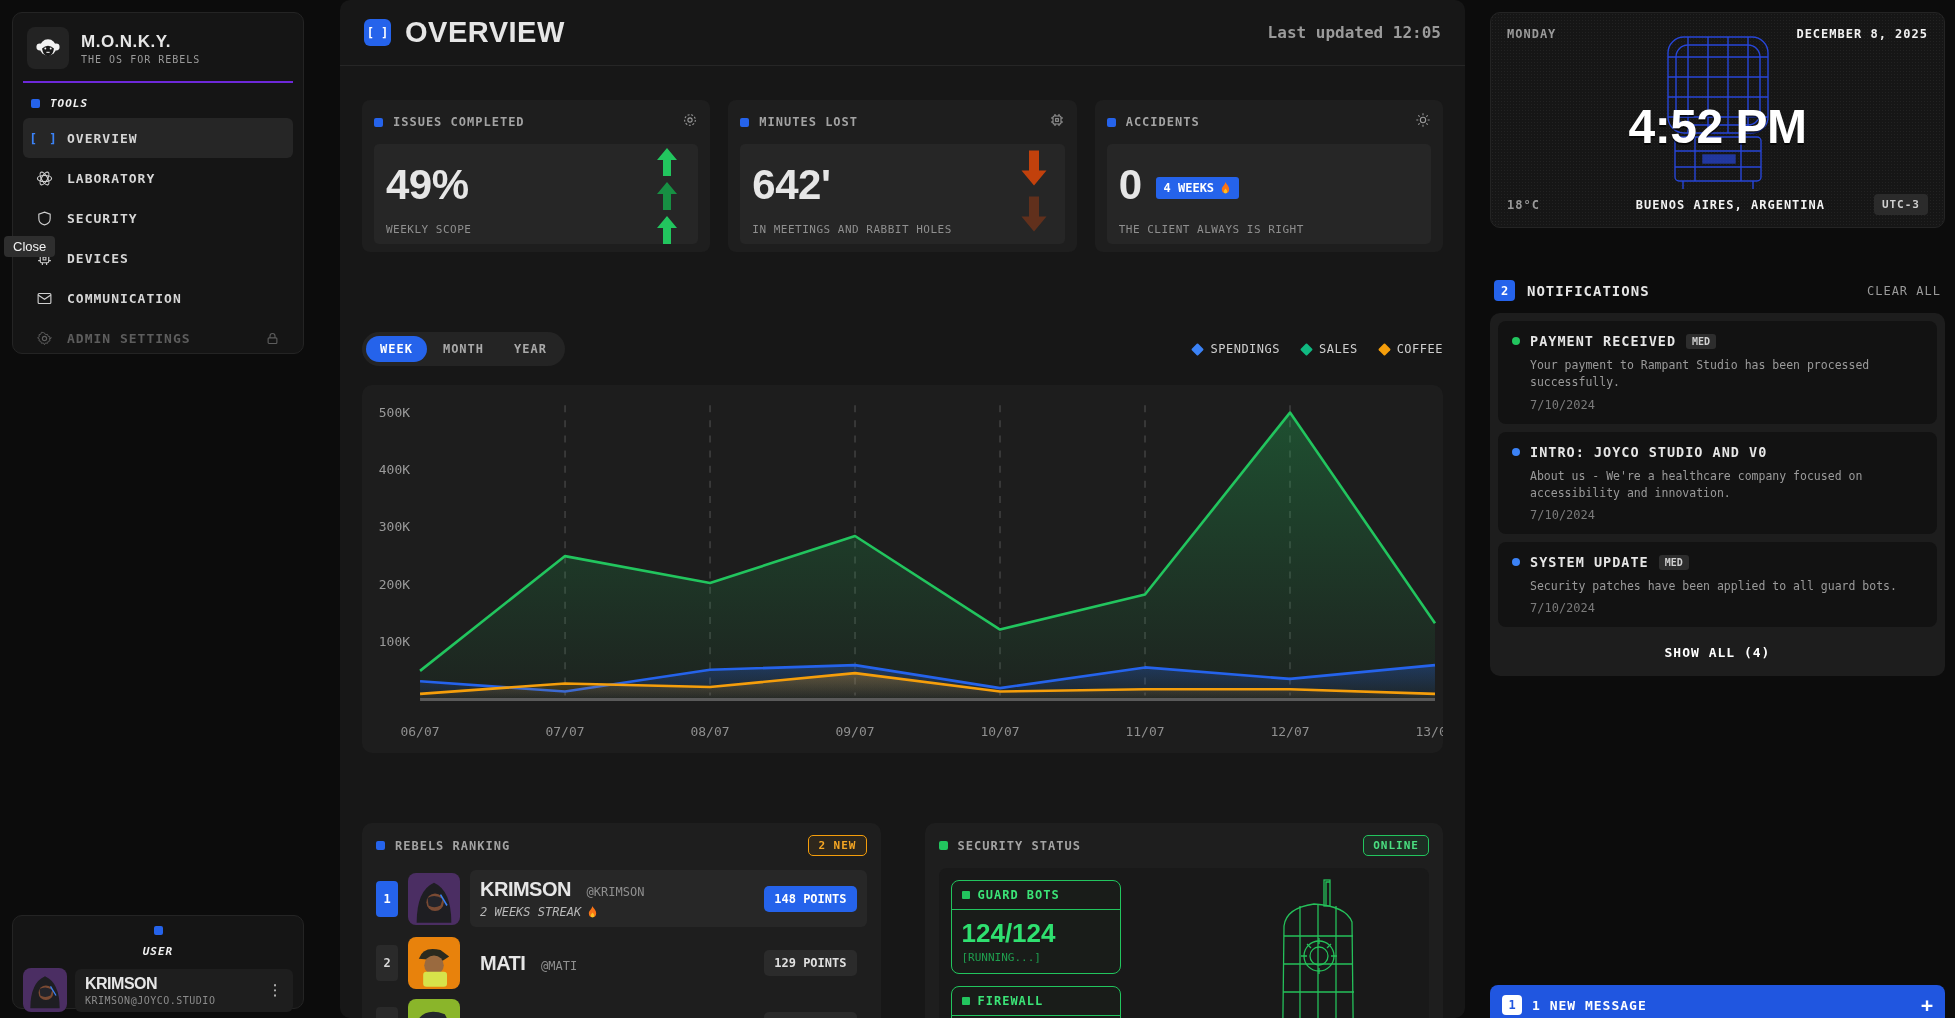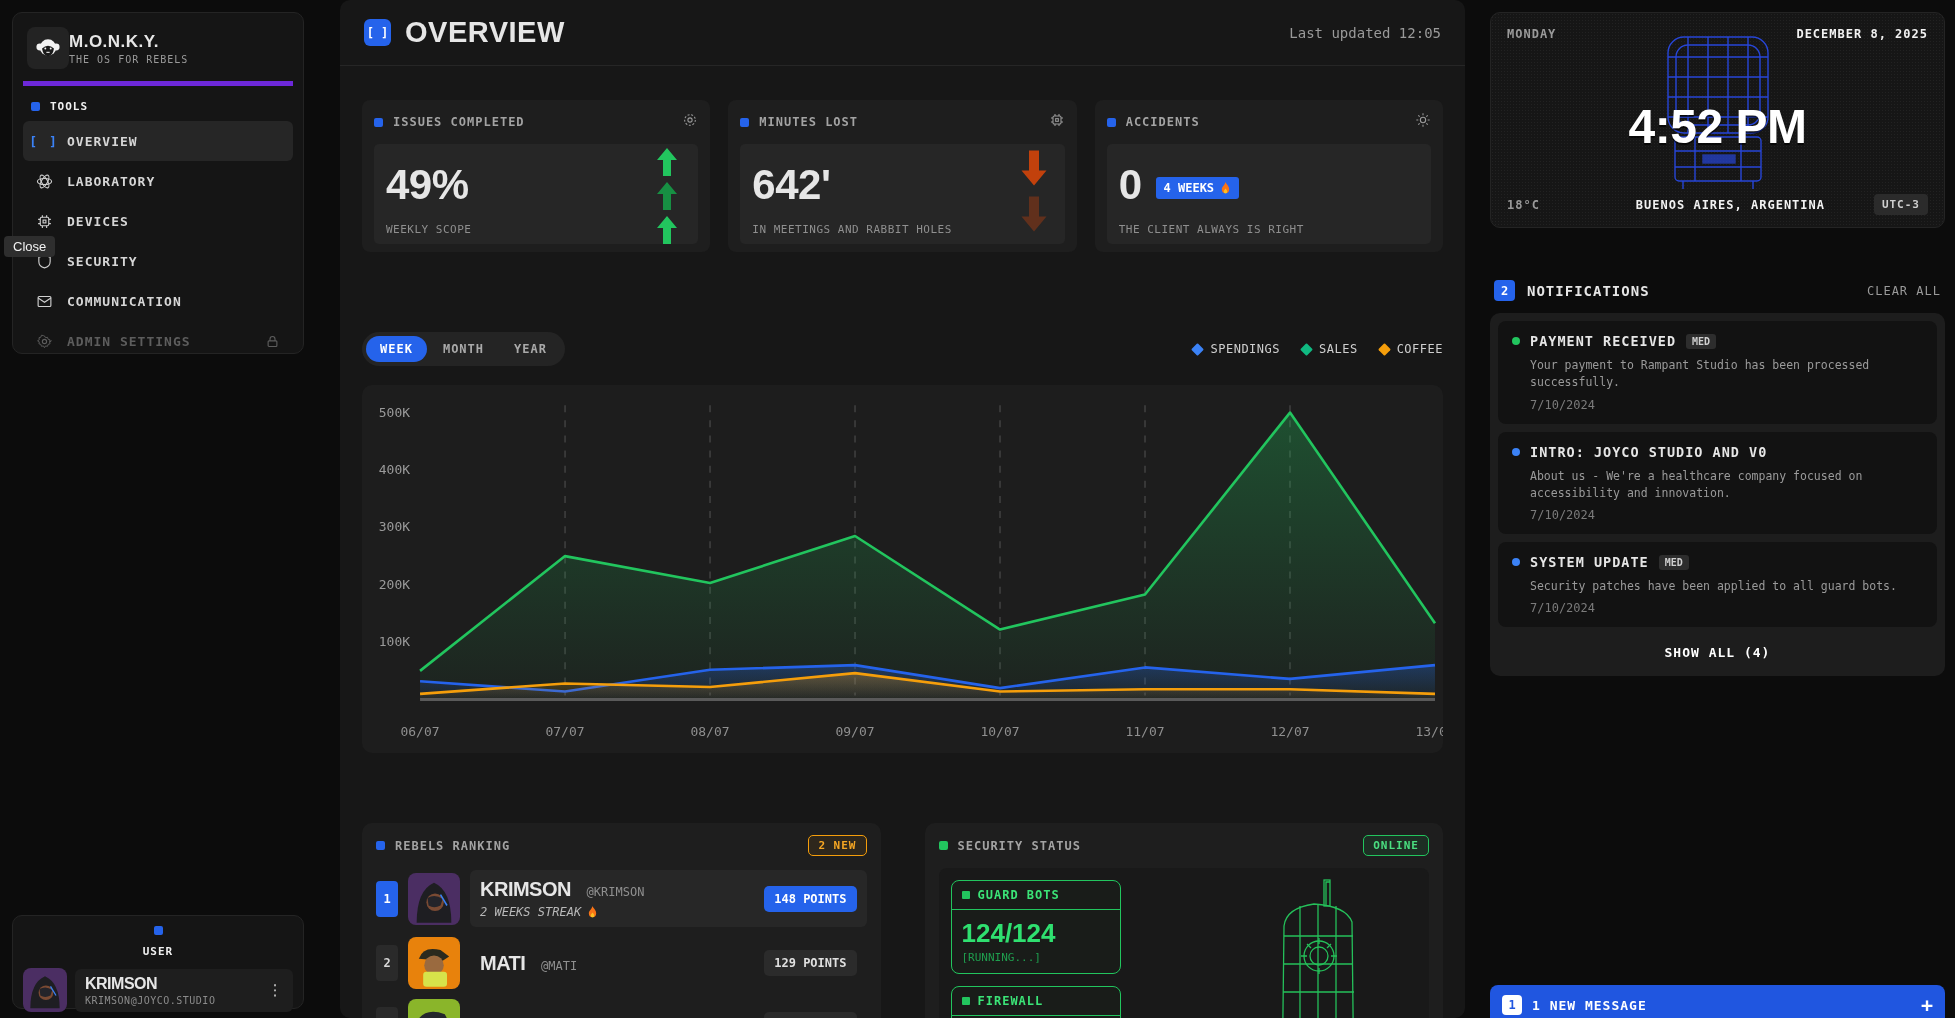--- a/index.html
+++ b/index.html
@@ -13,28 +13,28 @@
   .card-title { font-size:12px; font-weight:bold; letter-spacing:1px; color:#a3a3a3; }
   .display { font-family:"Liberation Sans","DejaVu Sans",sans-serif; font-weight:900; letter-spacing:-0.5px; }
   .badge { border-radius:3px; font-size:10px; font-weight:bold; padding:2px 6px; }
   .badge:empty { display:none; }
 
   
   .sidebar { position:absolute; left:0; top:0; width:314px; height:100%; }
   .tools-card, .user-card { position:absolute; left:12px; width:292px;
     background:#151515; border:1px solid #242424; border-radius:10px; }
   .tools-card { top:12px; height:342px; padding:10px 10px; }
-  .logo-row { display:flex; align-items:center; padding:4px 4px 12px 4px;
-    border-bottom:5px solid #6d28d9; }
+  .logo-row { display:flex; align-items:center; gap:12px; padding:4px 4px 12px 4px;
+    border-bottom:2px solid #6d28d9; }
   .logo-box { width:42px; height:42px; border-radius:8px; background:#232323; display:flex;
     align-items:center; justify-content:center; }
   .brand { font-size:17px; letter-spacing:0.5px; }
   .tagline { font-size:10px; color:#9a9a9a; letter-spacing:1px; margin-top:2px; }
   .section-label { display:flex; align-items:center; gap:10px; font-size:11px; font-weight:bold;
-    letter-spacing:1px; color:#f0f0f0; padding:14px 8px 8px 8px; }
+    letter-spacing:1px; color:#f0f0f0; padding:14px 8px 8px 8px;font-style:italic; }
   .menu-item { display:flex; align-items:center; gap:14px; height:40px; padding:0 12px;
     border-radius:6px; font-size:13px; font-weight:bold; letter-spacing:1px; color:#d6d6d6; }
   .menu-item .mi-icon { width:18px; height:18px; display:flex; align-items:center;
     justify-content:center; color:#cfcfcf; }
   .menu-item.active { background:#262626; }
   .menu-item.active .mi-icon { color:#3b82f6; font-weight:bold; }
   .menu-item.disabled { color:#5d5d5d; }
   .menu-item.disabled .mi-icon { color:#5d5d5d; }
   .menu-item .spacer { flex:1; }
   .brackets { font-size:13px; letter-spacing:2px; }
@@ -53,21 +53,21 @@
 
   
   .main { position:absolute; left:340px; top:0; width:1125px; height:1018px;
     background:#171717; border-radius:10px; overflow:hidden; }
   .main-header { position:absolute; left:0; top:0; width:100%; height:66px;
     border-bottom:1px solid #262626; display:flex; align-items:center; padding:0 24px; }
   .hdr-icon { width:27px; height:27px; border-radius:6px; background:#2563eb; color:#fff;
     display:flex; align-items:center; justify-content:center; font-size:12px; font-weight:bold;
     margin-right:14px; }
   .page-title { font-size:29px; letter-spacing:0.5px; }
-  .last-updated { margin-left:auto; font-size:14px; color:#9a9a9a; }
+  .last-updated { margin-left:auto; font-size:16px; color:#9a9a9a;font-weight:bold; }
 
   .stats-row { position:absolute; left:22px; top:100px; width:1081px; display:flex; gap:18px; }
   .stat-card { flex:1; background:#1e1e1e; border-radius:8px; padding:12px 12px; height:152px; }
   .stat-head { display:flex; align-items:center; gap:10px; }
   .stat-gear { margin-left:auto; color:#9a9a9a; }
   .stat-body { position:relative; margin-top:12px; background:#262626; border-radius:5px;
     height:100px; padding:10px 12px; overflow:hidden; }
   .stat-value { font-size:42px; line-height:1.1; margin-top:8px; }
   .stat-sub { position:absolute; left:12px; bottom:8px; font-size:11px; color:#8f8f8f;
     letter-spacing:0.5px; }
@@ -219,34 +219,34 @@
               <ellipse cx="12" cy="12" rx="10" ry="4.2"></ellipse>
               <ellipse cx="12" cy="12" rx="10" ry="4.2" transform="rotate(60 12 12)"></ellipse>
               <ellipse cx="12" cy="12" rx="10" ry="4.2" transform="rotate(120 12 12)"></ellipse>
             </svg>
           </span>
           <span>LABORATORY</span>
         </div>
         <div class="menu-item">
           <span class="mi-icon">
             <svg width="17" height="17" viewBox="0 0 24 24" fill="none" stroke="currentColor" stroke-width="1.6">
+              <path d="M12 3l8 3v6c0 5-3.5 8-8 9-4.5-1-8-4-8-9V6z"></path>
+            </svg>
+          </span>
+          <span>SECURITY</span>
+        </div>
+        <div class="menu-item">
+          <span class="mi-icon">
+            <svg width="17" height="17" viewBox="0 0 24 24" fill="none" stroke="currentColor" stroke-width="1.6">
               <rect x="6" y="6" width="12" height="12" rx="2"></rect>
                 <rect x="10" y="10" width="4" height="4"></rect>
               <path d="M9 6V3 M15 6V3 M9 21v-3 M15 21v-3 M6 9H3 M6 15H3 M21 9h-3 M21 15h-3"></path>
             </svg>
           </span>
           <span>DEVICES</span>
-        </div>
-        <div class="menu-item">
-          <span class="mi-icon">
-            <svg width="17" height="17" viewBox="0 0 24 24" fill="none" stroke="currentColor" stroke-width="1.6">
-              <path d="M12 3l8 3v6c0 5-3.5 8-8 9-4.5-1-8-4-8-9V6z"></path>
-            </svg>
-          </span>
-          <span>SECURITY</span>
         </div>
         <div class="menu-item">
           <span class="mi-icon">
             <svg width="17" height="17" viewBox="0 0 24 24" fill="none" stroke="currentColor" stroke-width="1.6">
               <rect x="3" y="5" width="18" height="14" rx="1.5"></rect>
                 <path d="M3 7l9 6 9-6"></path>
             </svg>
           </span>
           <span>COMMUNICATION</span>
         </div>

